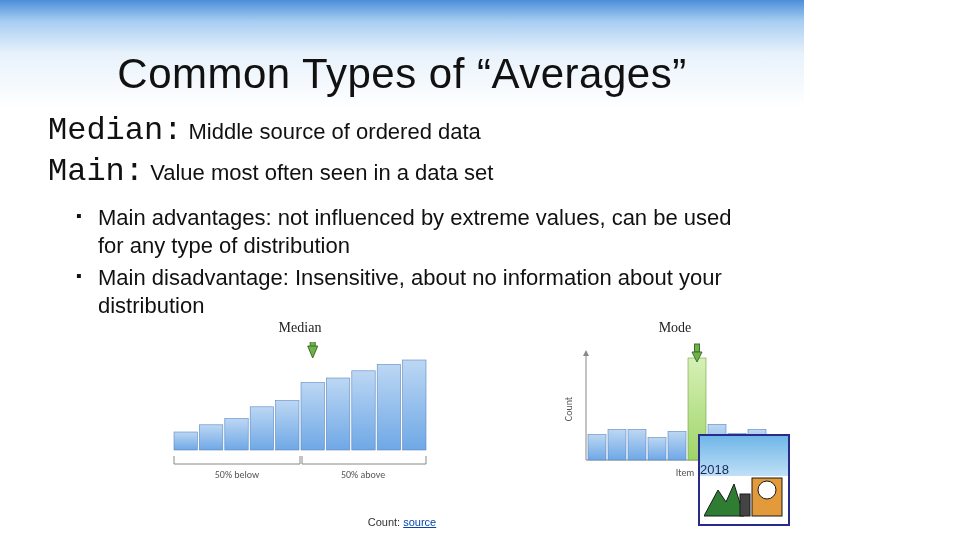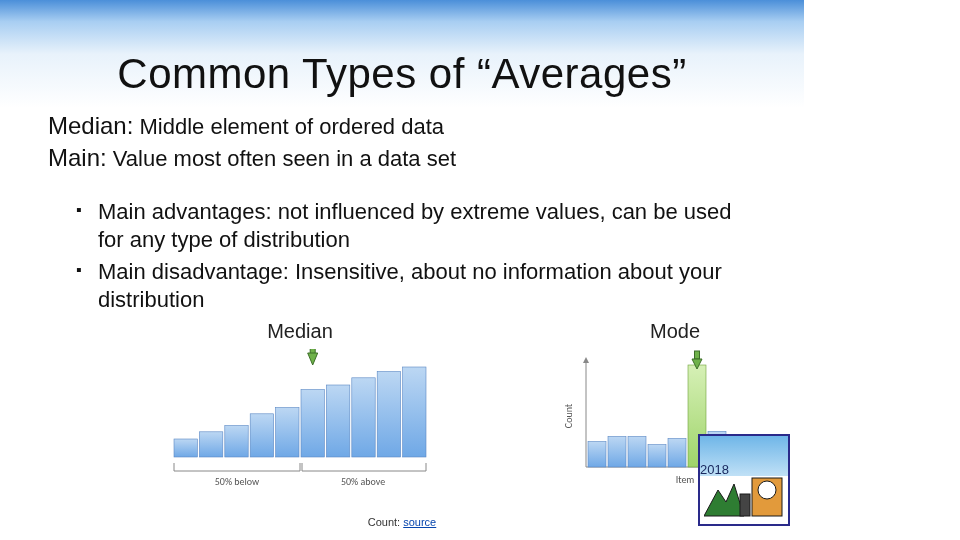--- a/index.html
+++ b/index.html
@@ -10,27 +10,27 @@
     color: #111;
   }
   .title {
     position: absolute; top: 50px; left: 0; right: 0; text-align: center;
     font-size: 42px; font-weight: 400; letter-spacing: 0.5px;
   }
   .body {
     position: absolute; top: 112px; left: 48px; right: 48px;
   }
   .def { font-size: 22px; margin-bottom: 4px; }
-  .def .term { font-size: 24px; }
-  ul.bullets { list-style: none; margin: 26px 0 0 28px; }
+  .def .term { font-size: 32px; font-family: Liberation Mono, monospace; }
+  ul.bullets { list-style: none; margin: 14px 0 0 28px; }
   ul.bullets li { font-size: 22px; line-height: 1.28; margin-bottom: 4px; position: relative; padding-left: 22px; }
   ul.bullets li::before { content: "▪"; position: absolute; left: 0; top: 2px; font-size: 16px; }
   .charts { position: absolute; top: 320px; left: 0; width: 960px; display: flex; justify-content: center; gap: 130px; }
   .chart-box { display: flex; flex-direction: column; align-items: center; }
-  .chart-title { font-family: Liberation Sans, sans-serif; font-size: 20px; margin-bottom: 6px; color: #222; }
+  .chart-title { font-family: Liberation Serif, serif; font-size: 14px; margin-bottom: 6px; color: #222; }
   svg.chart { display: block; }
   .caption { position: absolute; bottom: 12px; left: 0; right: 0; text-align: center; font-size: 11px; color: #333; }
   .caption a { color: #0645AD; text-decoration: underline; text-align: right; }
   .logo {
     position: absolute; right: 14px; bottom: 14px; width: 92px; height: 92px;
     border: 2px solid #2a2a8a; background: linear-gradient(#6fb6e8,#bfe0f6 45%,#fff 46%);
   }
   .logo .wuss { position:absolute; top:4px; left:0; right:0; text-align:center; font-family: Impact, 'Arial Black', sans-serif; font-size:22px; letter-spacing:1px; color:#c6d9f7; -webkit-text-stroke:1px #1a2a66; }
   .logo .year { position:absolute; top:26px; left:0; right:0; font-family:'Arial Black',sans-serif; font-size:13px; color:#1b2a60; }
   .logo .shapes { position:absolute; left:4px; bottom:4px; }
@@ -38,21 +38,21 @@
 </head>
 <body>
 
 <div class="slide">
 
   <h1 class="title">Common Types of “Averages”</h1>
 
   <div class="body">
     <div class="def">
       <span class="term">Median:</span>
-      <span>Middle element of ordered data</span>
+      <span>Middle source of ordered data</span>
     </div>
     <div class="def">
       <span class="term">Main:</span>
       <span>Value most often seen in a data set</span>
     </div>
     <ul class="bullets">
       <li>Main advantages: not influenced by extreme values, can be used for any type of distribution</li>
       <li>Main disadvantage: Insensitive, about no information about your distribution</li>
     </ul>
   </div>

